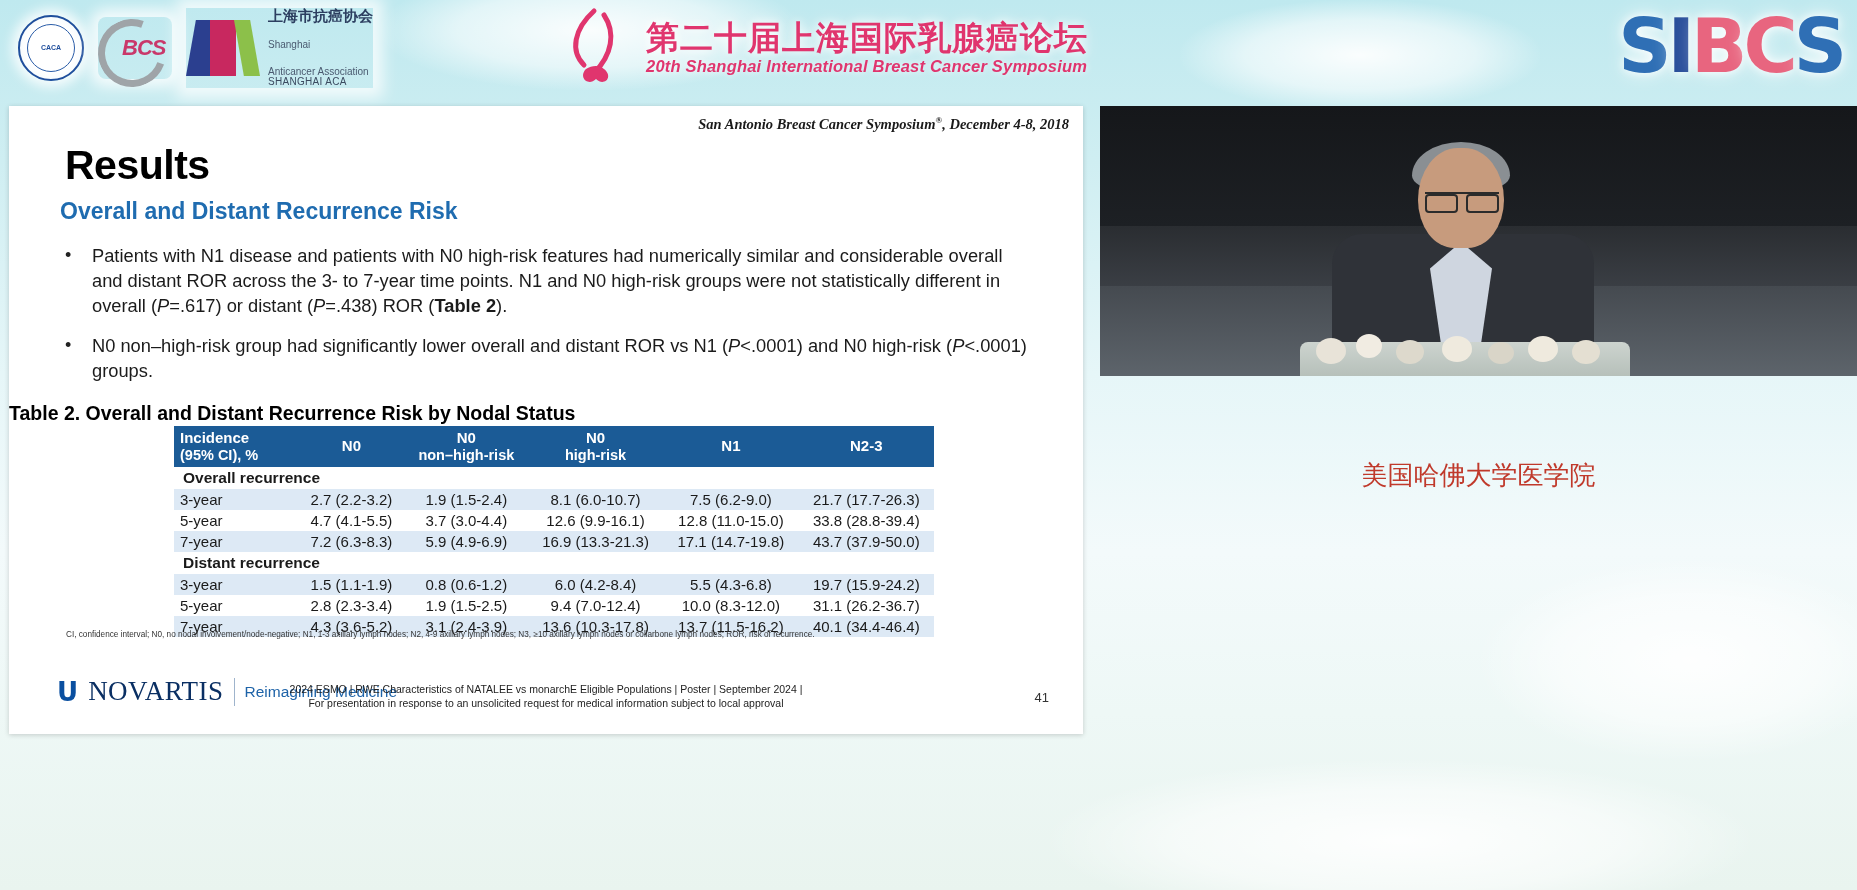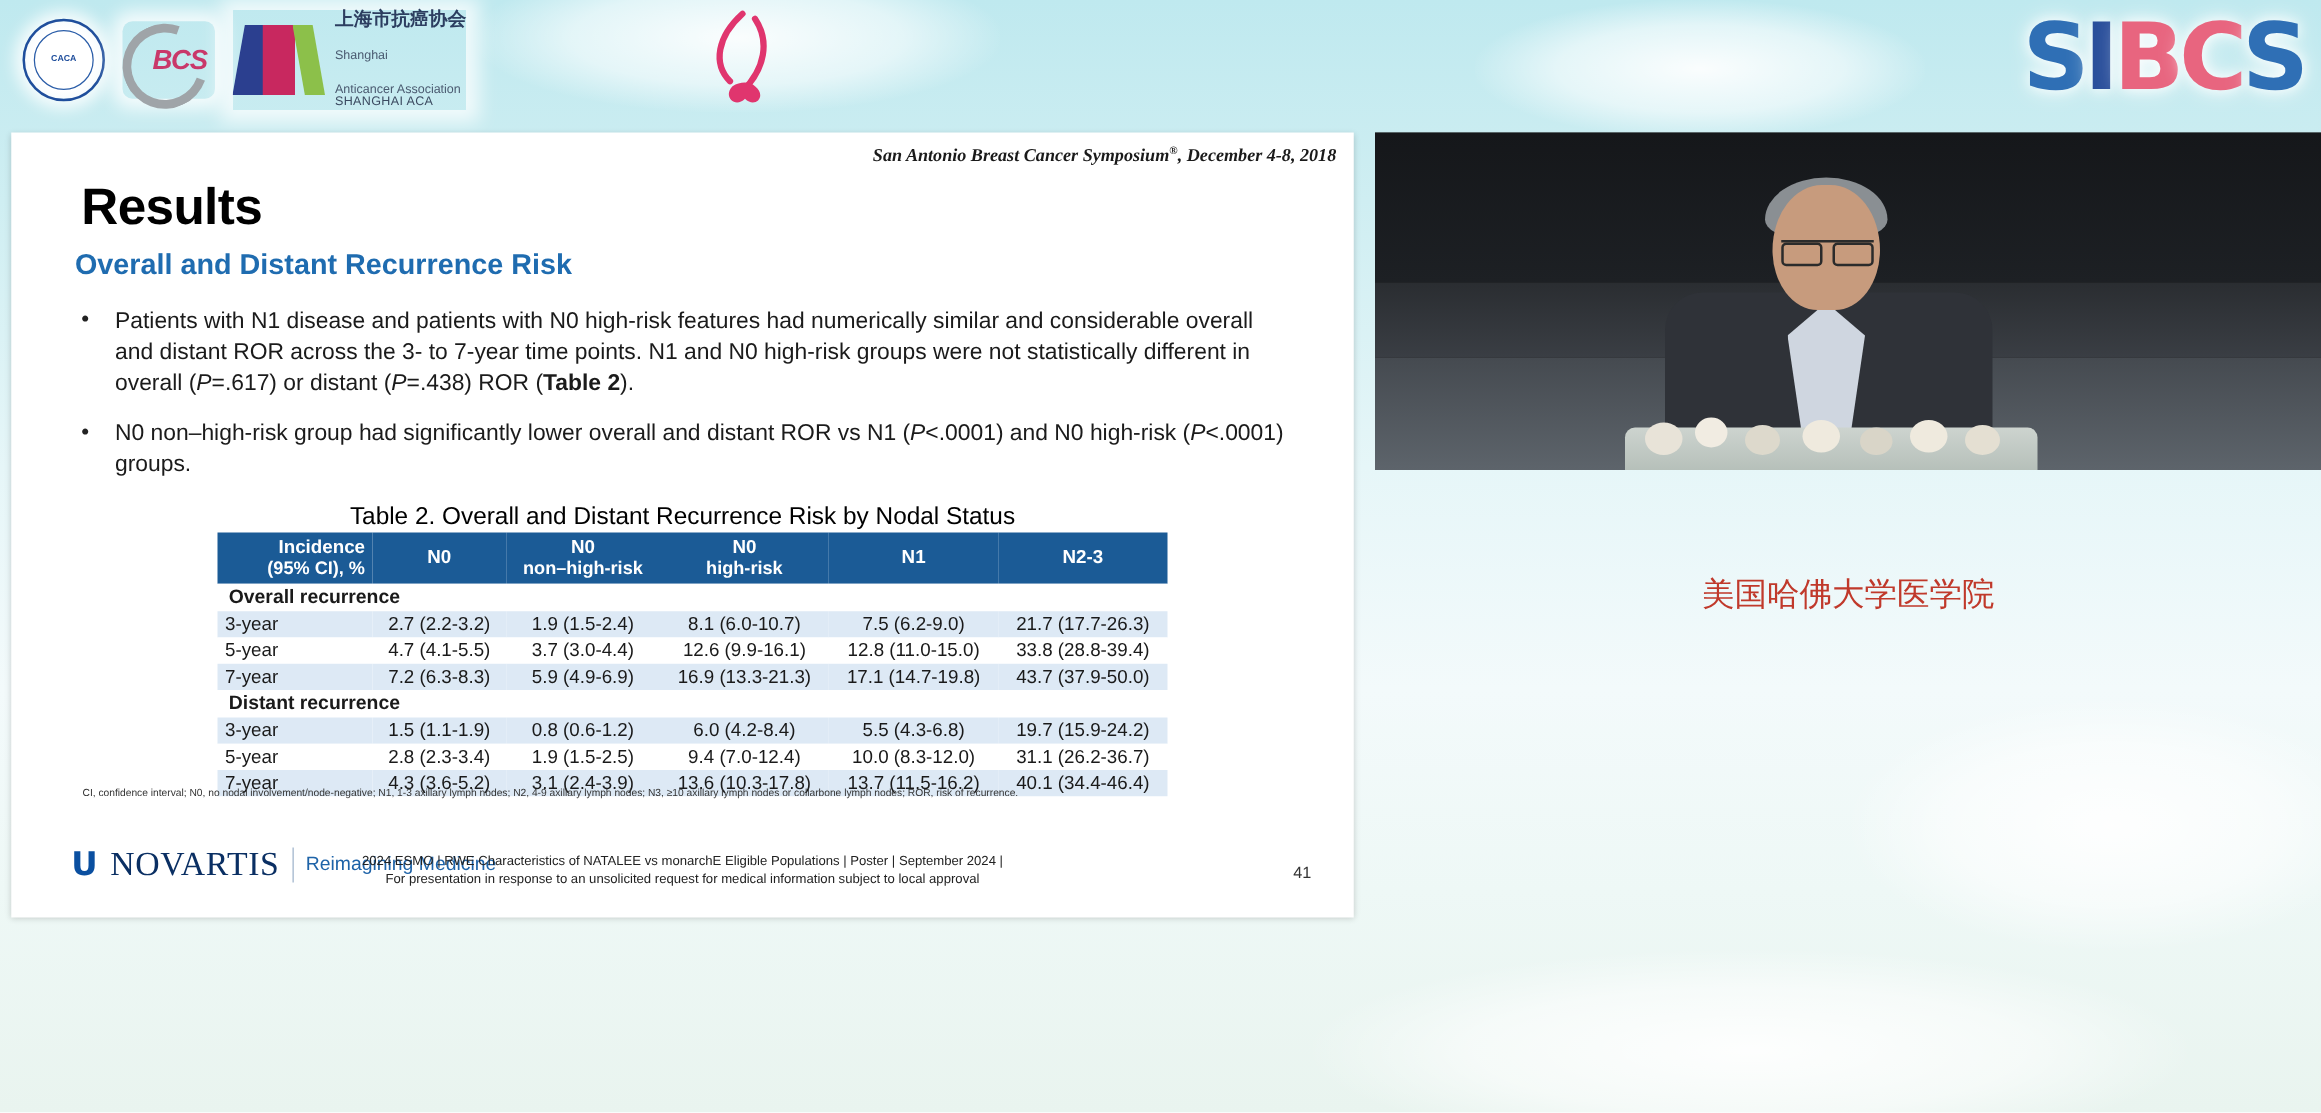--- a/index.html
+++ b/index.html
@@ -126,30 +126,30 @@
   #bullets { position:absolute; left:56px; top:137px; width:965px; }
   .bullet { display:flex; margin-bottom:14px; }
   .bullet-dot { width:27px; flex:0 0 27px; font-size:18px; color:#222; line-height:1.38;}
   .bullet-text { font-size:18.3px; color:#1b1b1b; line-height:1.38; }
   .bullet-text i { font-style:italic; }
   .bullet-text b { font-weight:bold; }
 
   
   #table-title {
     position:absolute; left:0; top:296px; width:1074px;
-    text-align:center; font-size:19.5px; font-weight:normal; color:#000;
+    text-align:left; font-size:19.5px; font-weight:bold; color:#000;
   }
   #tbl-wrap { position:absolute; left:165px; top:320px; width:760px; }
   table.data { border-collapse:collapse; width:760px; font-size:15px; }
   table.data th {
     background:#1b5b96; color:#fff; font-weight:bold;
     padding:4px 6px; line-height:1.12; vertical-align:middle;
     border:none;
   }
-  th.head-inc { text-align:right; width:112px; padding-left:9px; }
+  th.head-inc { text-align:left; width:112px; padding-left:9px; }
   table.data td { padding:2px 6px; color:#1a1a1a; }
   td.rowlab { text-align:left; padding-left:16px; }
   td.num { text-align:center; }
   tr.section td {
     font-weight:bold; text-align:left; padding-left:9px;
     background:#ffffff; font-size:15.5px;
   }
   tr.alt td { background:#dde9f5; }
   tr.plain td { background:#ffffff; }
   .head2 { font-size:14.5px; }
@@ -274,20 +274,24 @@
       </div>
     </div>
 
     <div id="center-logo">
       <div class="ribbon-mark">
         <svg width="74" height="82" viewBox="0 0 74 82">
           <path d="M34 4 C14 22, 10 44, 24 58" stroke="#e0356e" stroke-width="5" fill="none" stroke-linecap="round"></path>
           <path d="M44 8 C56 26, 52 48, 34 66" stroke="#e0356e" stroke-width="5" fill="none" stroke-linecap="round"></path>
           <path d="M26 62 C18 70, 28 80, 36 72 C44 80, 54 70, 44 62 C40 58, 32 58, 26 62 Z" fill="#e0356e"></path>
         </svg>
+      </div>
+      <div class="center-text">
+        <div class="cn-title">第二十届上海国际乳腺癌论坛</div>
+        <div class="en-title">20th Shanghai International Breast Cancer Symposium</div>
       </div>
     </div>
 
     <div id="sibcs-logo">
       <span class="sib-letter sib-blue">S</span>
       <span class="sib-letter sib-navy">I</span>
       <span class="sib-letter sib-pink">B</span>
       <span class="sib-letter sib-pink">C</span>
       <span class="sib-letter sib-blue">S</span>
     </div>

